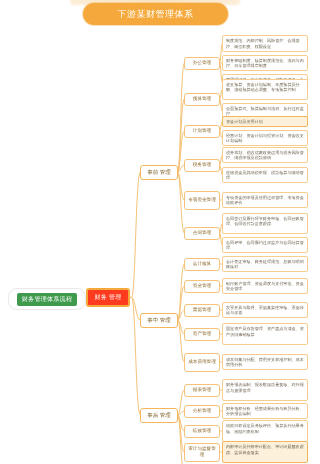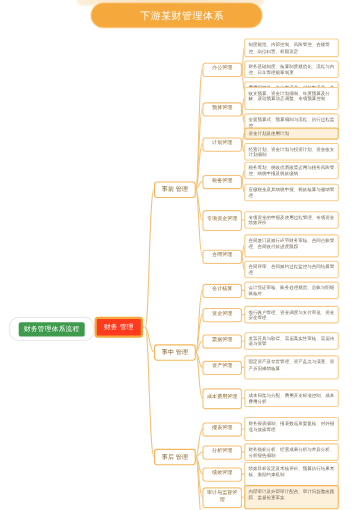--- a/index.html
+++ b/index.html
@@ -9,21 +9,20 @@
   #canvas{position:absolute;left:0;top:0;width:310px;height:464px;}
   #svg-links{position:absolute;left:0;top:0;width:310px;height:464px;pointer-events:none;}
 
   
   .title-banner{
     position:absolute;left:83px;top:3px;width:145px;height:22px;
     background:#f5a93c;border-radius:11px;
     display:flex;align-items:center;justify-content:center;
     color:#ffffff;font-size:9px;letter-spacing:.5px;white-space:nowrap;
     box-shadow:0 0 0 1px rgba(245,169,60,.35);
-    padding-left:10px;
   }
   .title-ghost{
     position:absolute;left:70px;top:-4px;width:170px;height:9px;
     background:linear-gradient(90deg,#f0a93c33,#f0a93c55,#f0a93c33);
     border-radius:4px;filter:blur(1px);
   }
 
   
   .node{position:absolute;box-sizing:border-box;display:flex;align-items:center;}
 

